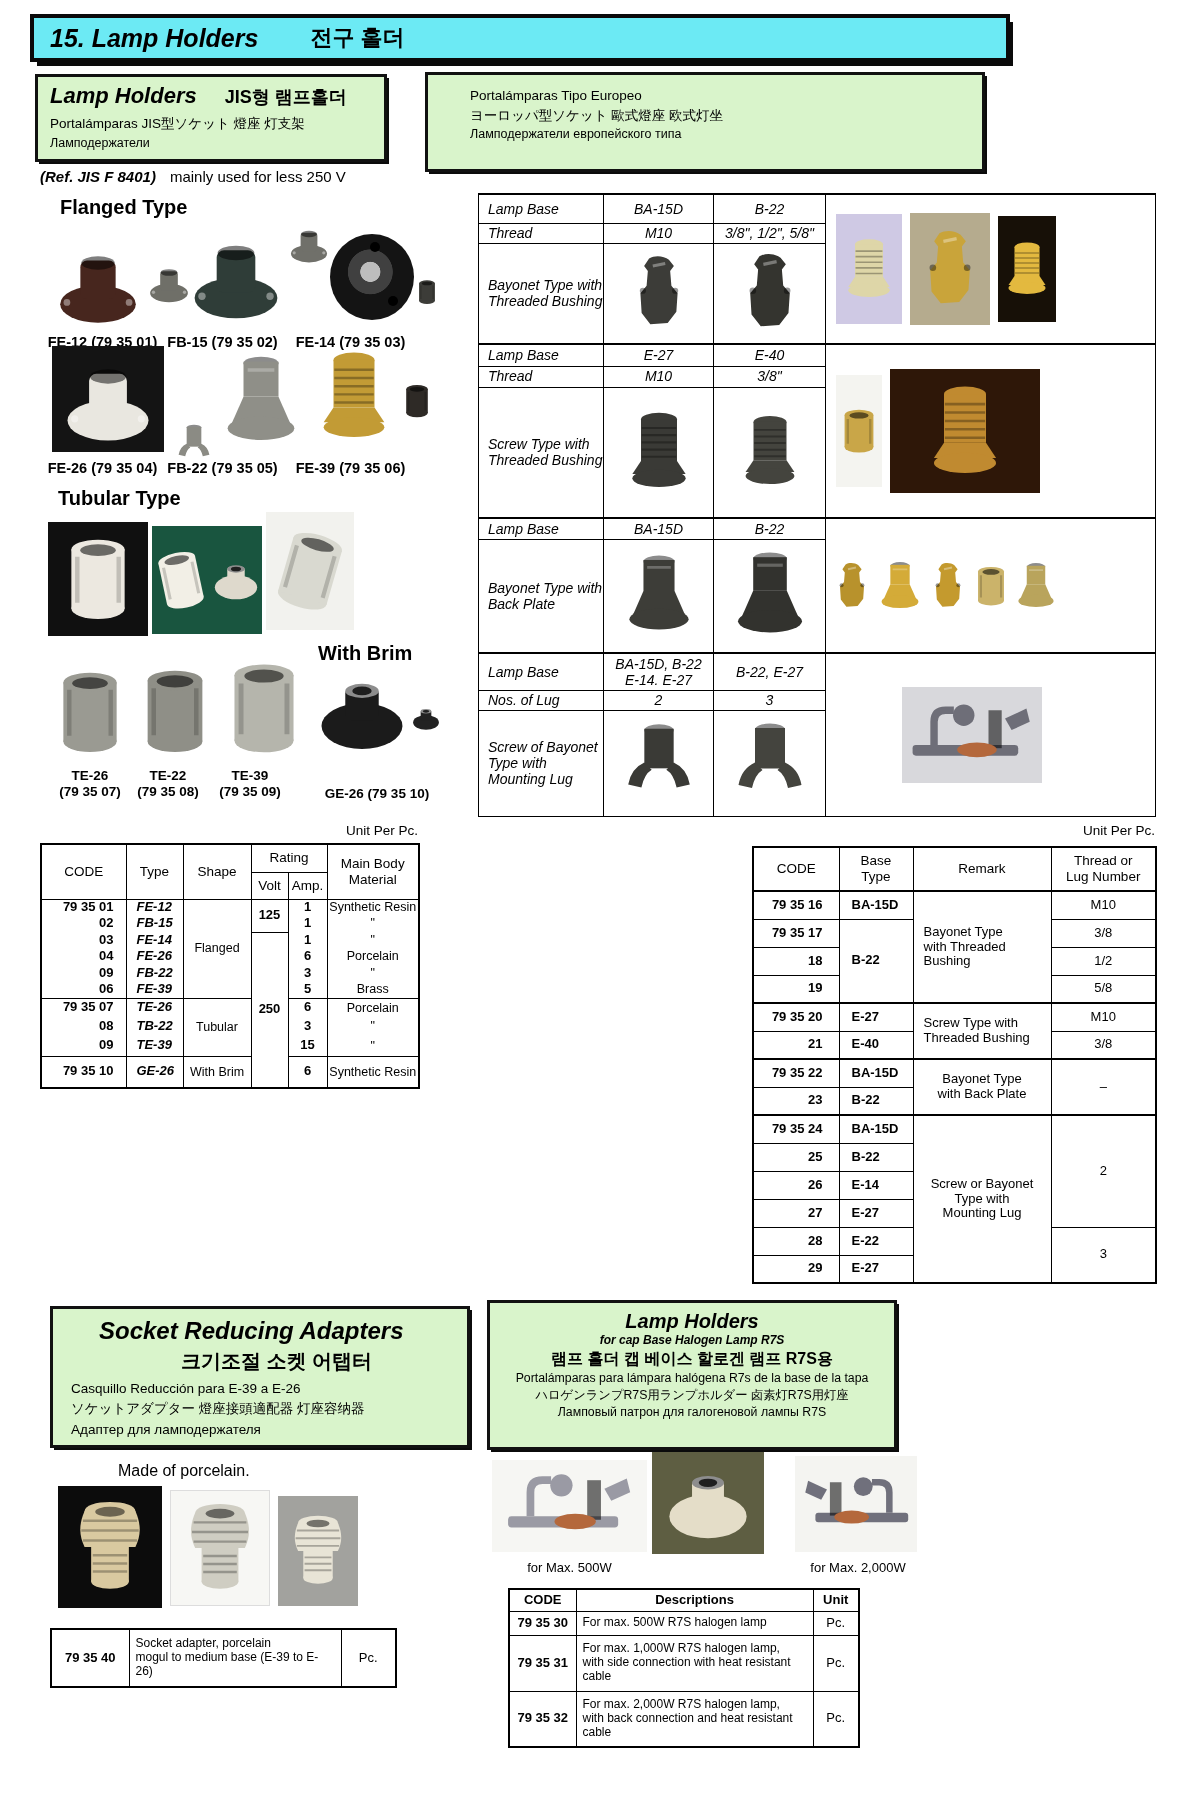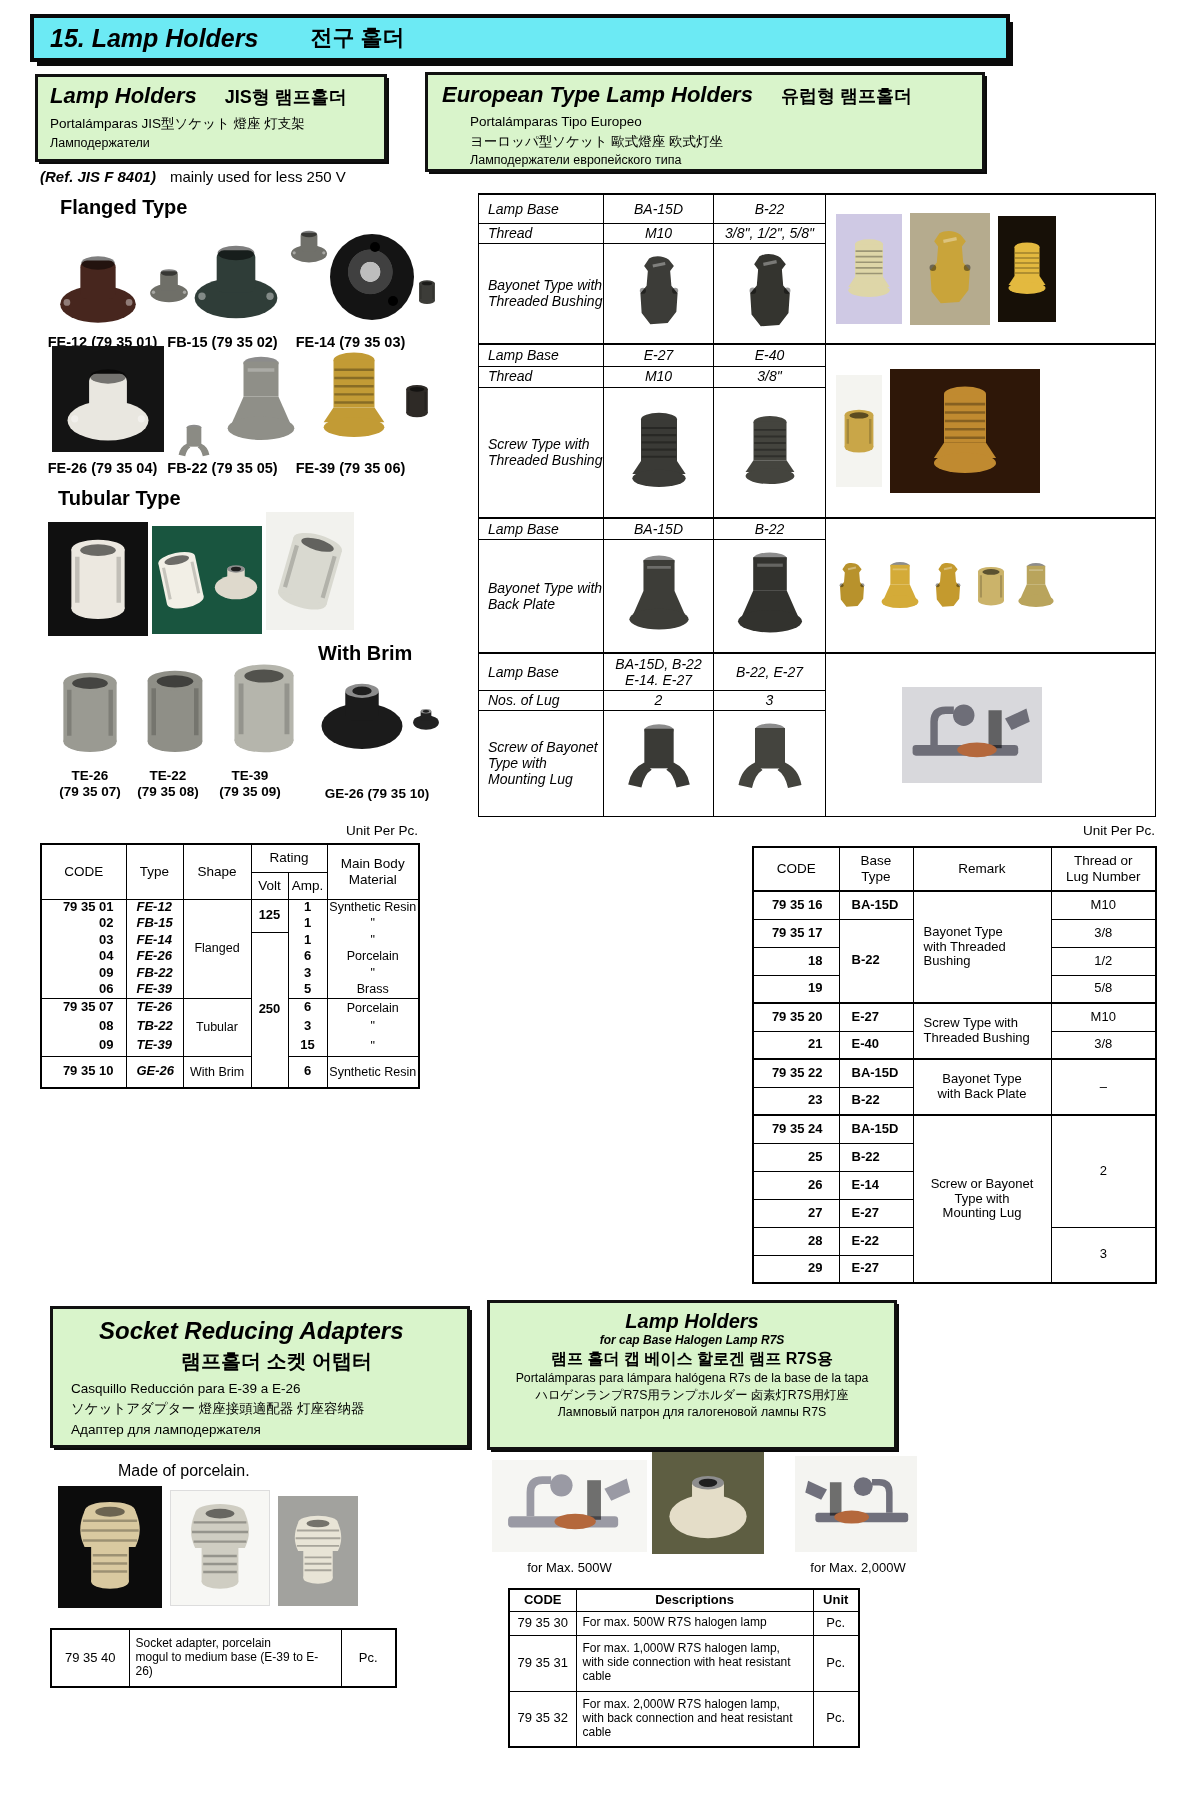--- a/index.html
+++ b/index.html
@@ -70,21 +70,21 @@
   table.code-t thead td{border-bottom:2px solid #000;font-size:13.5px;}
   table.code-t tr.grp td{border-top:2px solid #000;}
   table.code-t .ec-code{text-align:right;padding-right:16px;font-weight:bold;}
   table.code-t .ec-base{text-align:left;padding-left:12px;font-weight:bold;}
   table.code-t .ec-remark-l{text-align:left;padding-left:10px;}
 
   
   table.bt{border:2px solid #000;font-size:13px;}
   table.bt td{border:1.5px solid #000;}
   .bt-desc{text-align:left !important;padding:2px 6px !important;font-size:12px;line-height:1.3;}
-  .bt-code{font-weight:normal;}
+  .bt-code{font-weight:bold;}
   .bt-head{font-weight:bold;}
 
   
   .sock-title{font-size:24px;font-weight:bold;font-style:italic;padding-left:8px;margin-left:28px;}
   .sock-kr{font-size:20px;font-weight:bold;margin:3px 0 4px 118px;}
   .sock-line{font-size:13.5px;line-height:1.5;padding-left:8px;}
   .hal-box{text-align:center;}
   .hal-t1{font-size:20px;font-weight:bold;font-style:italic;line-height:1.2;}
   .hal-t2{font-size:12px;font-weight:bold;font-style:italic;line-height:1.25;}
   .hal-kr{font-size:16px;font-weight:bold;line-height:1.4;}
@@ -183,24 +183,20 @@
   <div class="gbox" style="left:35px;top:74px;width:352px;height:88px;padding:6px 12px;">
     <div class="trow">
       <span class="gt-i">Lamp Holders</span>
       <span class="gt-k">JIS형 램프홀더</span>
     </div>
     <div class="g-line" style="margin-top:5px;">Portalámparas  JIS型ソケット 燈座  灯支架</div>
     <div class="g-line small">Ламподержатели</div>
   </div>
 
   <div class="gbox" style="left:425px;top:72px;width:560px;height:100px;padding:7px 14px;">
-    <div class="trow">
-      <span class="gt-i">European Type Lamp Holders</span>
-      <span class="gt-k">유럽형 램프홀더</span>
-    </div>
     <div style="margin-left:28px;margin-top:4px;">
       <div class="g-line">Portalámparas Tipo Europeo</div>
       <div class="g-line">ヨーロッパ型ソケット 歐式燈座 欧式灯坐</div>
       <div class="g-line small">Ламподержатели европейского типа</div>
     </div>
   </div>
 
   <div class="refline" style="left:40px;top:168px;">
     <span class="ref-i">(Ref. JIS F 8401)</span>
     <span class="ref-n">mainly used for less  250 V</span>
@@ -677,21 +673,21 @@
       </tr>
       <tr style="height:28px;">
         <td class="ec-code">29</td>
         <td class="ec-base">E-27</td>
       </tr>
     </tbody>
   </table>
 
   <div class="gbox" style="left:50px;top:1306px;width:420px;height:142px;padding:8px 10px;">
     <div class="sock-title">Socket Reducing Adapters</div>
-    <div class="sock-kr">램프홀더 소켓 어탭터</div>
+    <div class="sock-kr">크기조절 소켓 어탭터</div>
     <div class="sock-line">Casquillo Reducción para E-39 a E-26</div>
     <div class="sock-line">ソケットアダプター  燈座接頭適配器  灯座容纳器</div>
     <div class="sock-line">Адаптер для ламподержателя</div>
   </div>
 
   <div style="position:absolute;left:118px;top:1462px;font-size:16px;">Made of porcelain.</div>
 
   <div class="photo" style="left:58px;top:1486px;width:104px;height:122px;background:#0c0c0c;">
     <svg viewBox="0 0 100 120" width="82" height="108" style="color:#d9c9a0;">
         <use href="#sym-adapter"></use>

